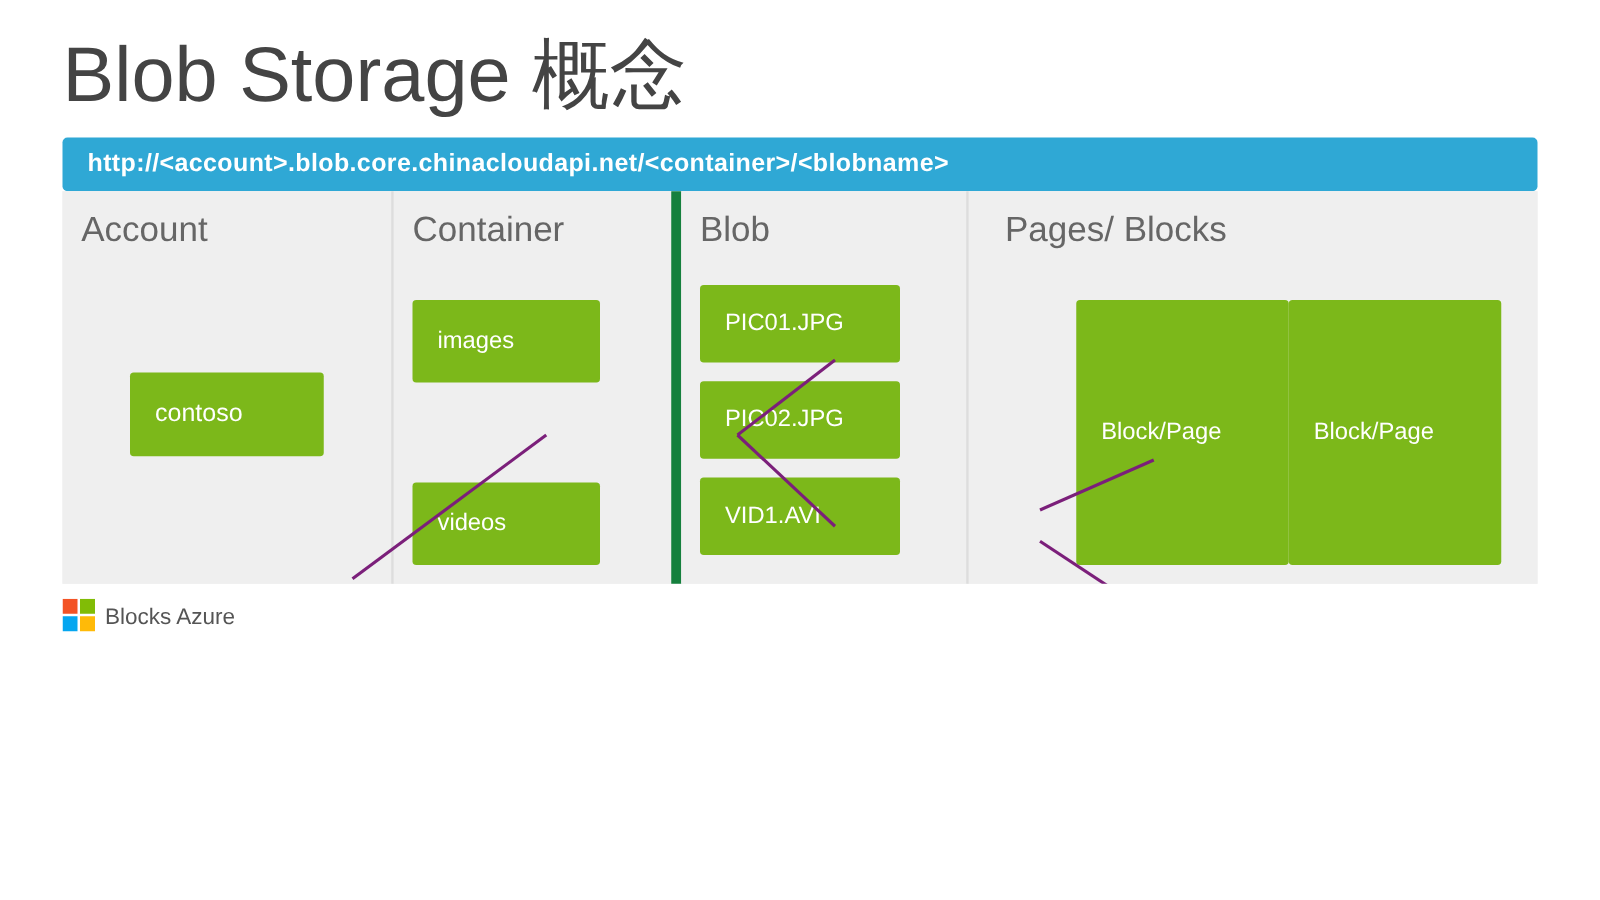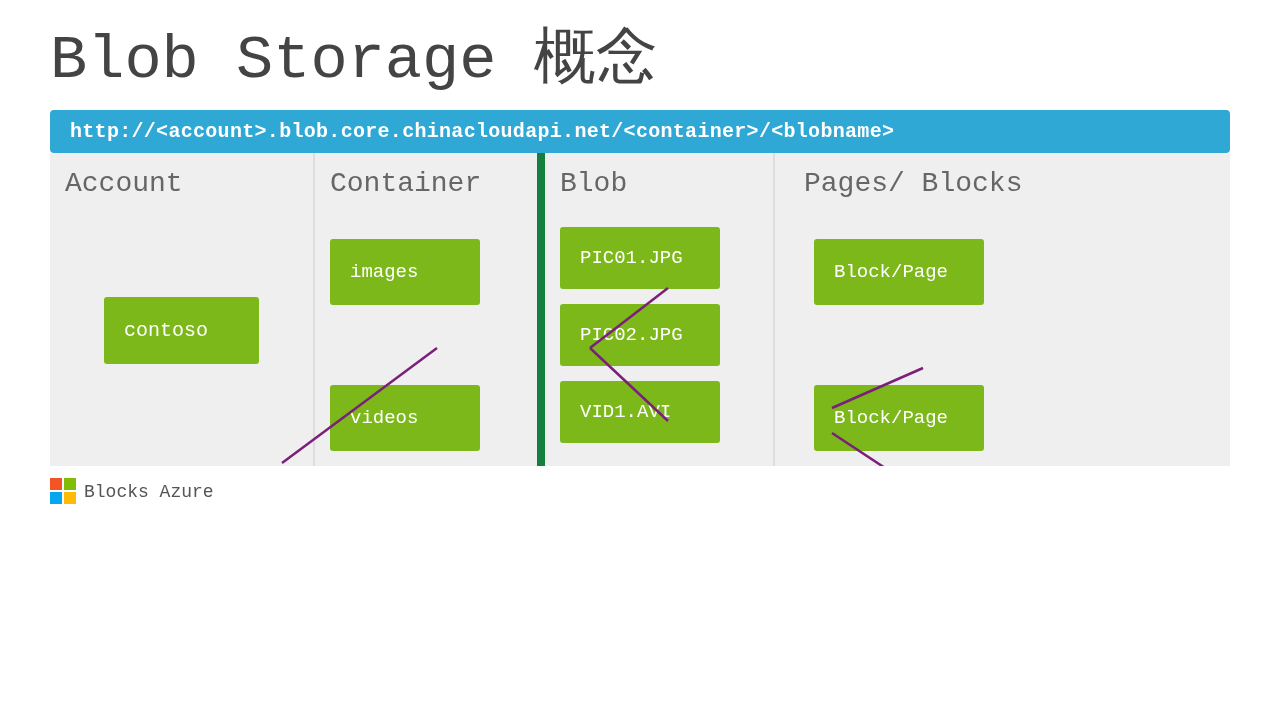--- a/index.html
+++ b/index.html
@@ -11,21 +11,20 @@
       overflow: hidden;
       position: relative;
     }
 
     .page-container {
       width: 1280px;
       height: 506px;
       padding: 30px 50px 20px 50px;
       display: flex;
       flex-direction: column;
-      font-family: Liberation Mono, monospace;
     }
 
     .title {
       font-size: 62px;
       font-weight: 300;
       color: #444444;
       margin-bottom: 18px;
       line-height: 1;
     }
 
@@ -144,22 +143,22 @@
       flex: 1;
       display: flex;
       flex-direction: column;
       justify-content: space-around;
       padding-top: 10px;
     }
 
     .pages-boxes {
       flex: 1;
       display: flex;
-      flex-direction: column;
-      justify-content: space-between;
+      flex-direction: row;
+      justify-content: flex-end;
       padding-top: 30px;
       padding-left: 10px;
     }
 
     .footer {
       display: flex;
       align-items: center;
       gap: 8px;
       padding: 12px 0 0 0;
     }

